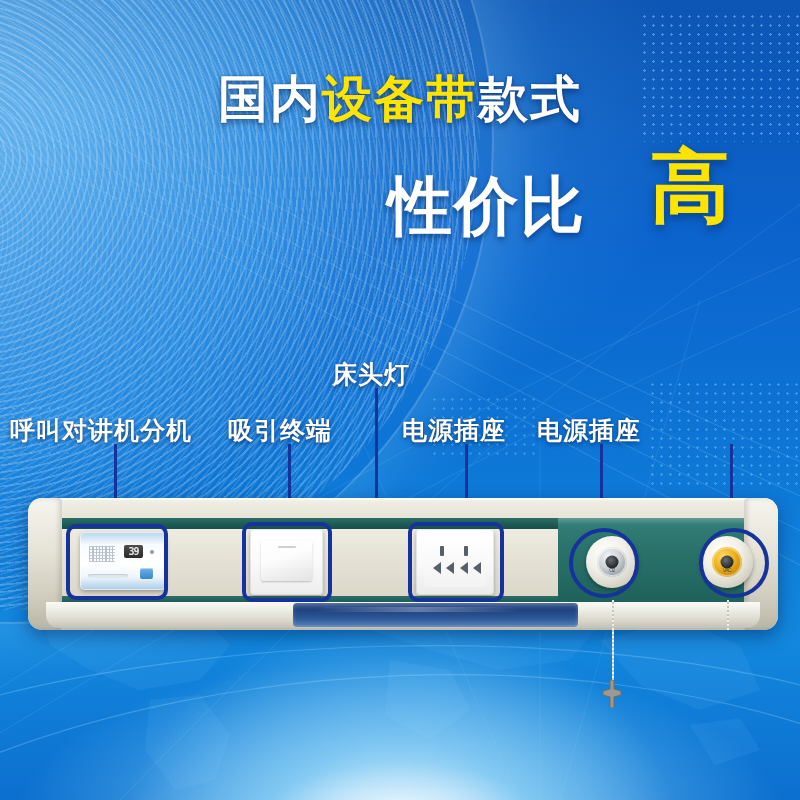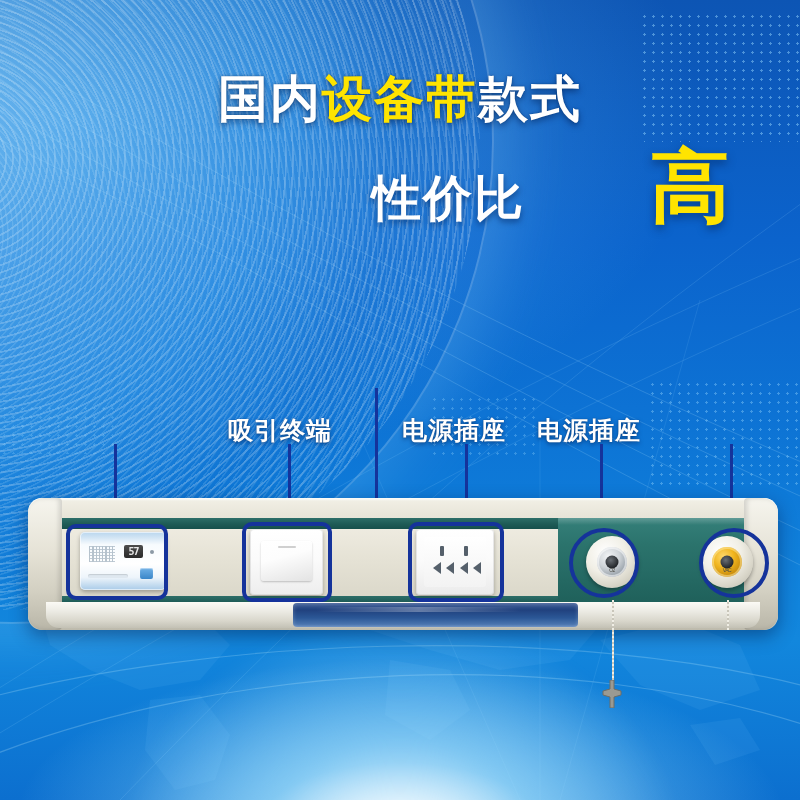--- a/index.html
+++ b/index.html
@@ -65,22 +65,22 @@
   
   .headline{position:absolute;left:0;top:74px;width:800px;text-align:center;}
   .h-line1{
     font-size:50px;font-weight:bold;letter-spacing:2px;line-height:1;
     color:#ffffff;text-shadow:0 3px 6px rgba(0,30,80,.55),0 0 2px rgba(0,40,90,.6);
     white-space:nowrap;
   }
   .h-line1 .hl{color:#ffe400;}
   .headline2{position:absolute;left:0;top:160px;width:800px;}
   .h-line2{
-    position:absolute;left:372px;top:14px;
-    font-size:49px;font-weight:bold;letter-spacing:2px;line-height:1;
+    position:absolute;left:388px;top:14px;
+    font-size:64px;font-weight:bold;letter-spacing:2px;line-height:1;
     color:#ffffff;text-shadow:0 3px 6px rgba(0,30,80,.55);
   }
   .h-big{
     position:absolute;left:650px;top:-13px;
     font-size:80px;font-weight:bold;line-height:1;
     color:#ffe400;text-shadow:0 4px 8px rgba(0,30,80,.5);
   }
 
   
   .label{
@@ -279,21 +279,23 @@
   <div class="dotgrid" style="left:430px;top:395px;width:110px;height:60px;opacity:.35;"></div>
 
   <div class="headline">
     <div class="h-line1"><span>国内</span><span class="hl">设备带</span><span>款式</span></div>
   </div>
   <div class="headline2">
     <div class="h-line2">性价比</div>
     <div class="h-big">高</div>
   </div>
 
+  <div class="label" style="left:10px;top:414px;">呼叫对讲机分机</div>
   <div class="label" style="left:228px;top:414px;">吸引终端</div>
+  <div class="label" style="left:332px;top:358px;">床头灯</div>
   <div class="label" style="left:402px;top:414px;">电源插座</div>
   <div class="label" style="left:537px;top:414px;">电源插座</div>
 
   <div class="pointer" style="left:114px;top:444px;height:86px;"></div>
   <div class="pointer" style="left:288px;top:444px;height:86px;"></div>
   <div class="pointer" style="left:375px;top:388px;height:215px;"></div>
   <div class="pointer" style="left:465px;top:444px;height:86px;"></div>
   <div class="pointer" style="left:600px;top:444px;height:96px;"></div>
   <div class="pointer" style="left:730px;top:444px;height:96px;"></div>
 
@@ -301,21 +303,21 @@
     <div class="panel-body">
       <div class="stripe top"></div>
       <div class="mid-face"></div>
       <div class="stripe bottom"></div>
       <div class="teal-block"></div>
       <div class="endcap left"></div>
       <div class="endcap right"></div>
 
       <div class="intercom">
         <div class="ic-grille"></div>
-        <div class="ic-display">57</div>
+        <div class="ic-display">39</div>
         <div class="ic-led"></div>
         <div class="ic-btn"></div>
         <div class="ic-slot"></div>
       </div>
 
       <div class="switch">
         <div class="switch-rocker"></div>
       </div>
 
       <div class="outlet">

